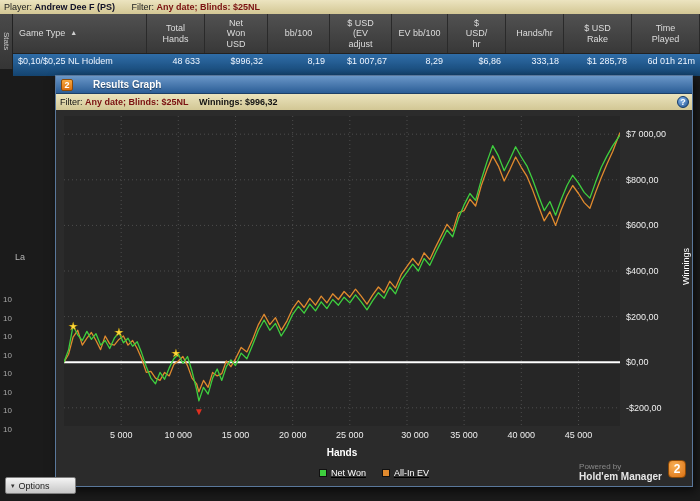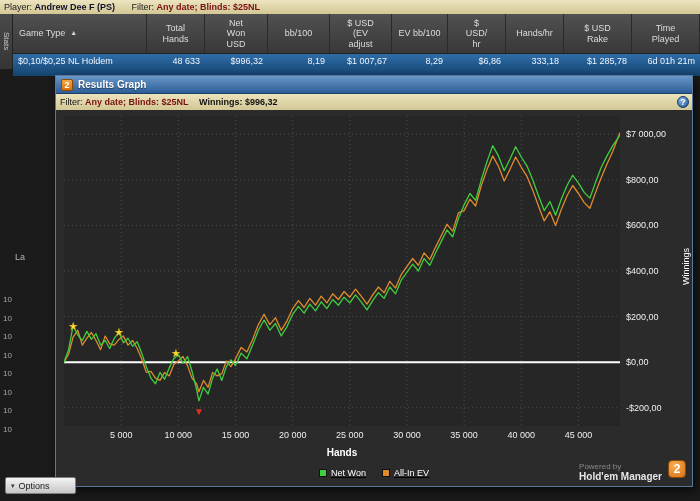--- a/index.html
+++ b/index.html
@@ -39,21 +39,21 @@
   .bg-ticks { position:absolute; top:295px; left:3px; color:#a8a8a8; font-size:8px; }
   .bg-ticks div { height:18.5px; }
 
   
   .popup { position:absolute; top:75px; left:55px; width:638px; height:412px;
            background:#2b2b2b; border:1px solid #5a789b; box-shadow:3px 4px 10px rgba(0,0,0,.65); }
   .popup-titlebar { height:18px; background:linear-gradient(#6a97c8,#2b5d96);
                     display:flex; align-items:center; padding:0 5px; border-bottom:1px solid #1d3f66; }
   .hm-icon { width:12px; height:12px; background:linear-gradient(#f9a93f,#d96f12); border:1px solid #8a4a08;
              border-radius:2px; color:#fff; font-size:9px; font-weight:bold; text-align:center; line-height:11px; }
-  .popup-title { color:#fff; font-size:10px; font-weight:bold; margin-left:5px; text-shadow:0 1px 1px rgba(0,0,0,.45); }
+  .popup-title { color:#fff; font-size:10px; font-weight:bold; margin-left:20px; text-shadow:0 1px 1px rgba(0,0,0,.45); }
 
   .popup-filter { height:16px; background:linear-gradient(#ebe3bd,#d2c795); font-size:9px; line-height:16px;
                   padding:0 4px; color:#111; position:relative; white-space:nowrap; }
   .popup-filter .filter-val { color:#7a1010; font-weight:bold; }
   .popup-filter .win-lbl, .popup-filter .win-val { font-weight:bold; color:#111; }
   .popup-filter .win-lbl { margin-left:8px; }
   .info-icon { position:absolute; right:3px; top:2px; width:12px; height:12px; border-radius:50%;
                background:radial-gradient(circle at 35% 30%, #8ab9ee, #1d4e8a); border:1px solid #123a6b;
                color:#fff; font-size:9px; font-weight:bold; text-align:center; line-height:11px; }
 
@@ -190,21 +190,21 @@
         <text x="112.0" y="237.1" dy="0.35em" fill="#ffd83d" stroke="#9a7b00" stroke-width="0.4" font-size="11" text-anchor="middle">★</text>
         <text x="134.9" y="295.2" dy="0.35em" fill="#e03020" font-size="10" text-anchor="middle">▼</text>
       </svg>
   </div>
   <div class="x-ticks">
       <div class="x-tick" style="left: 57.2px;">5 000</div>
       <div class="x-tick" style="left: 114.3px;">10 000</div>
       <div class="x-tick" style="left: 171.5px;">15 000</div>
       <div class="x-tick" style="left: 228.7px;">20 000</div>
       <div class="x-tick" style="left: 285.8px;">25 000</div>
-      <div class="x-tick" style="left: 343px;">30 000</div>
+      <div class="x-tick" style="left: 351px;">30 000</div>
       <div class="x-tick" style="left: 400.1px;">35 000</div>
       <div class="x-tick" style="left: 457.3px;">40 000</div>
       <div class="x-tick" style="left: 514.5px;">45 000</div>
     </div>
   <div class="y-ticks">
       <div class="y-tick" style="top: 18.2px;">$7 000,00</div>
       <div class="y-tick" style="top: 63.8px;">$800,00</div>
       <div class="y-tick" style="top: 109.4px;">$600,00</div>
       <div class="y-tick" style="top: 155px;">$400,00</div>
       <div class="y-tick" style="top: 200.6px;">$200,00</div>

